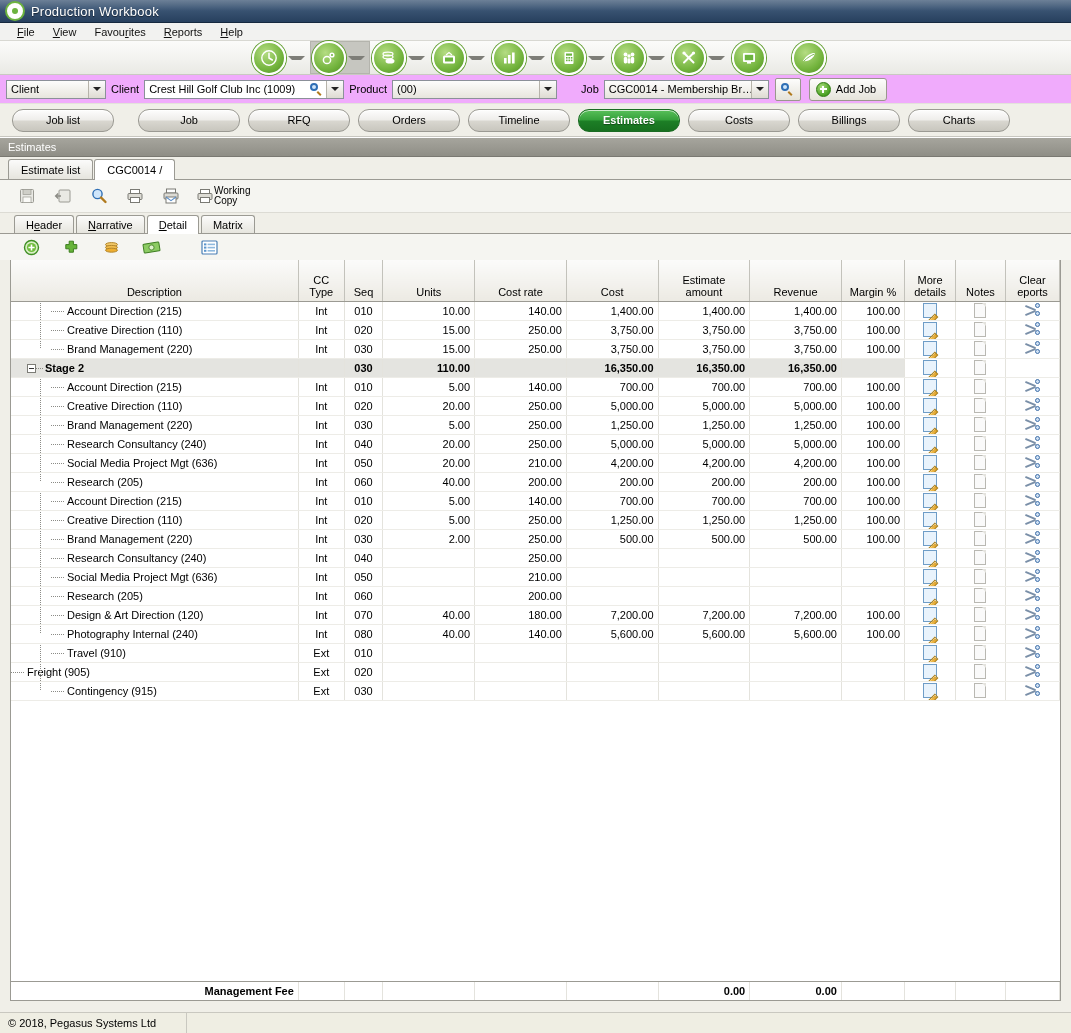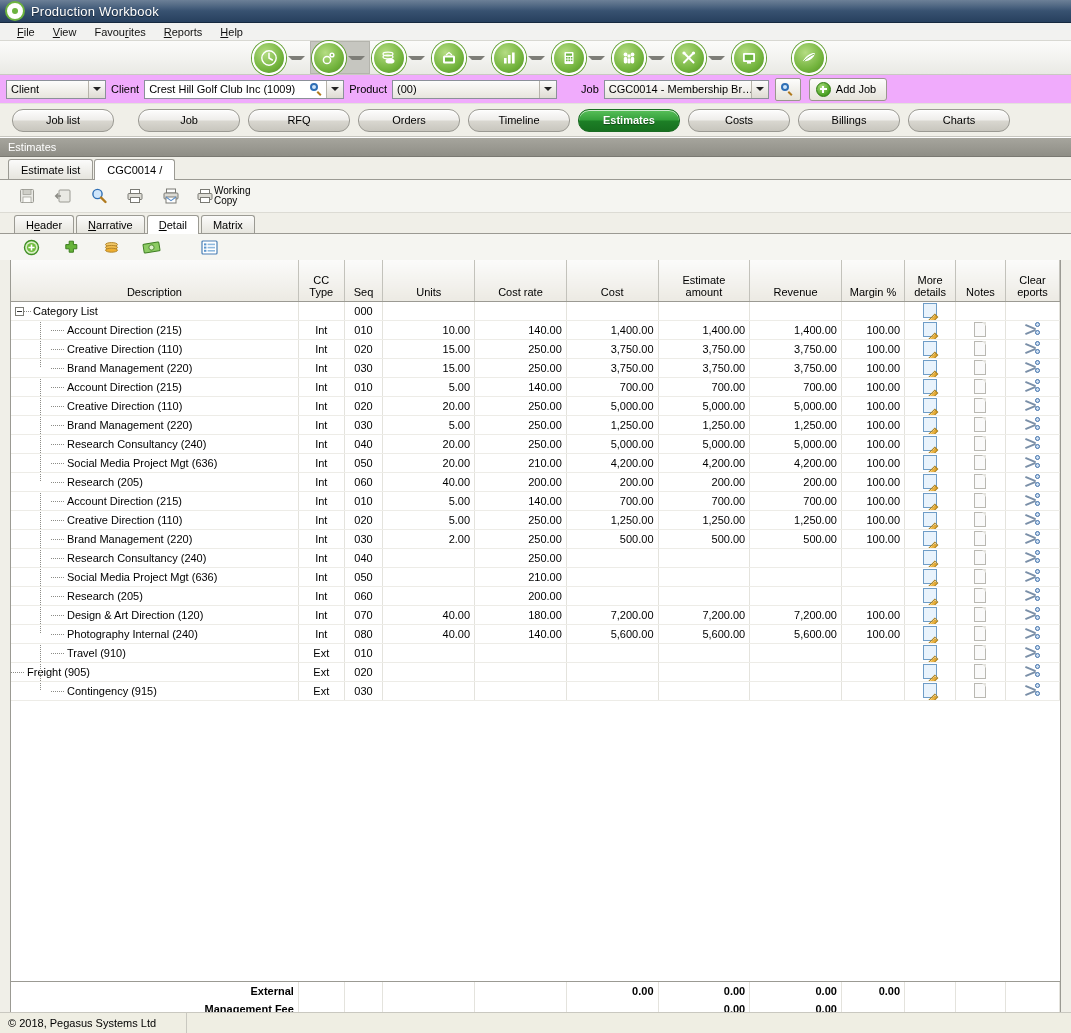--- a/index.html
+++ b/index.html
@@ -595,40 +595,20 @@
         <th><span>Revenue</span></th>
         <th><span>Margin %</span></th>
         <th><span>More</span><br><span>details</span></th>
         <th><span>Notes</span></th>
         <th><span>Clear</span><br><span>eports</span></th>
       </tr>
     </thead>
     <tbody id="grid-body">
         <tr>
           <td class="desc tcell">
-            <div class="tnode" style="padding-left:4px">
-              <span class="expander"></span>
-              <span class="dots" style="width:7px"></span>
-              <span class="lbltext">Category List</span>
-            </div>
-          </td>
-          <td class="ctr"></td>
-          <td class="ctr">000</td>
-          <td class="num"></td>
-          <td class="num"></td>
-          <td class="num"></td>
-          <td class="num"></td>
-          <td class="num"></td>
-          <td class="num"></td>
-          <td class="ctr" style="background:#fff"><span class="ic-edit"></span></td>
-          <td class="ctr" style="background:#fff"></td>
-          <td class="ctr" style="background:#fff"></td>
-        </tr>
-        <tr>
-          <td class="desc tcell">
             <div class="tnode" style="padding-left:40px">
               <span class="vline" style="left:29px;top:-9px;height:27px"></span>
               <span class="dots" style="width:14px"></span>
               <span class="lbltext">Account Direction (215)</span>
             </div>
           </td>
           <td class="ctr">Int</td>
           <td class="ctr">010</td>
           <td class="num">10.00</td>
           <td class="num">140.00</td>
@@ -672,20 +652,40 @@
           <td class="ctr">030</td>
           <td class="num">15.00</td>
           <td class="num">250.00</td>
           <td class="num">3,750.00</td>
           <td class="num">3,750.00</td>
           <td class="num">3,750.00</td>
           <td class="num">100.00</td>
           <td class="ctr" style="background:#fff"><span class="ic-edit"></span></td>
           <td class="ctr" style="background:#fff"><span class="ic-note"></span></td>
           <td class="ctr" style="background:#fff"><span class="ic-scissor"><span class="a"></span><span class="b"></span></span></td>
+        </tr>
+        <tr class="grouprow">
+          <td class="desc tcell">
+            <div class="tnode" style="padding-left:16px">
+              <span class="expander"></span>
+              <span class="dots" style="width:7px"></span>
+              <span class="lbltext">Stage 2</span>
+            </div>
+          </td>
+          <td class="ctr"></td>
+          <td class="ctr">030</td>
+          <td class="num">110.00</td>
+          <td class="num"></td>
+          <td class="num">16,350.00</td>
+          <td class="num">16,350.00</td>
+          <td class="num">16,350.00</td>
+          <td class="num"></td>
+          <td class="ctr" style="background:#fff"><span class="ic-edit"></span></td>
+          <td class="ctr" style="background:#fff"><span class="ic-note"></span></td>
+          <td class="ctr" style="background:#fff"></td>
         </tr>
         <tr>
           <td class="desc tcell">
             <div class="tnode" style="padding-left:40px">
               <span class="vline" style="left:29px;top:-9px;height:27px"></span>
               <span class="dots" style="width:14px"></span>
               <span class="lbltext">Account Direction (215)</span>
             </div>
           </td>
           <td class="ctr">Int</td>
@@ -1041,34 +1041,20 @@
         <col style="width:90px">
         <col style="width:90px">
         <col style="width:90px">
       <col style="width:62px">
         <col style="width:50px">
         <col style="width:49px">
         <col style="width:53px">
     </colgroup>
     <tbody id="totals-body">
         <tr>
-          <td class="rlabel">External</td>
-          <td></td>
-          <td></td>
-          <td></td>
-          <td></td>
-          <td class="num">0.00</td>
-          <td class="num">0.00</td>
-          <td class="num">0.00</td>
-          <td class="num">0.00</td>
-          <td></td>
-          <td></td>
-          <td></td>
-        </tr>
-        <tr>
           <td class="rlabel">Management Fee</td>
           <td></td>
           <td></td>
           <td></td>
           <td></td>
           <td class="num"></td>
           <td class="num">0.00</td>
           <td class="num">0.00</td>
           <td class="num"></td>
           <td></td>

